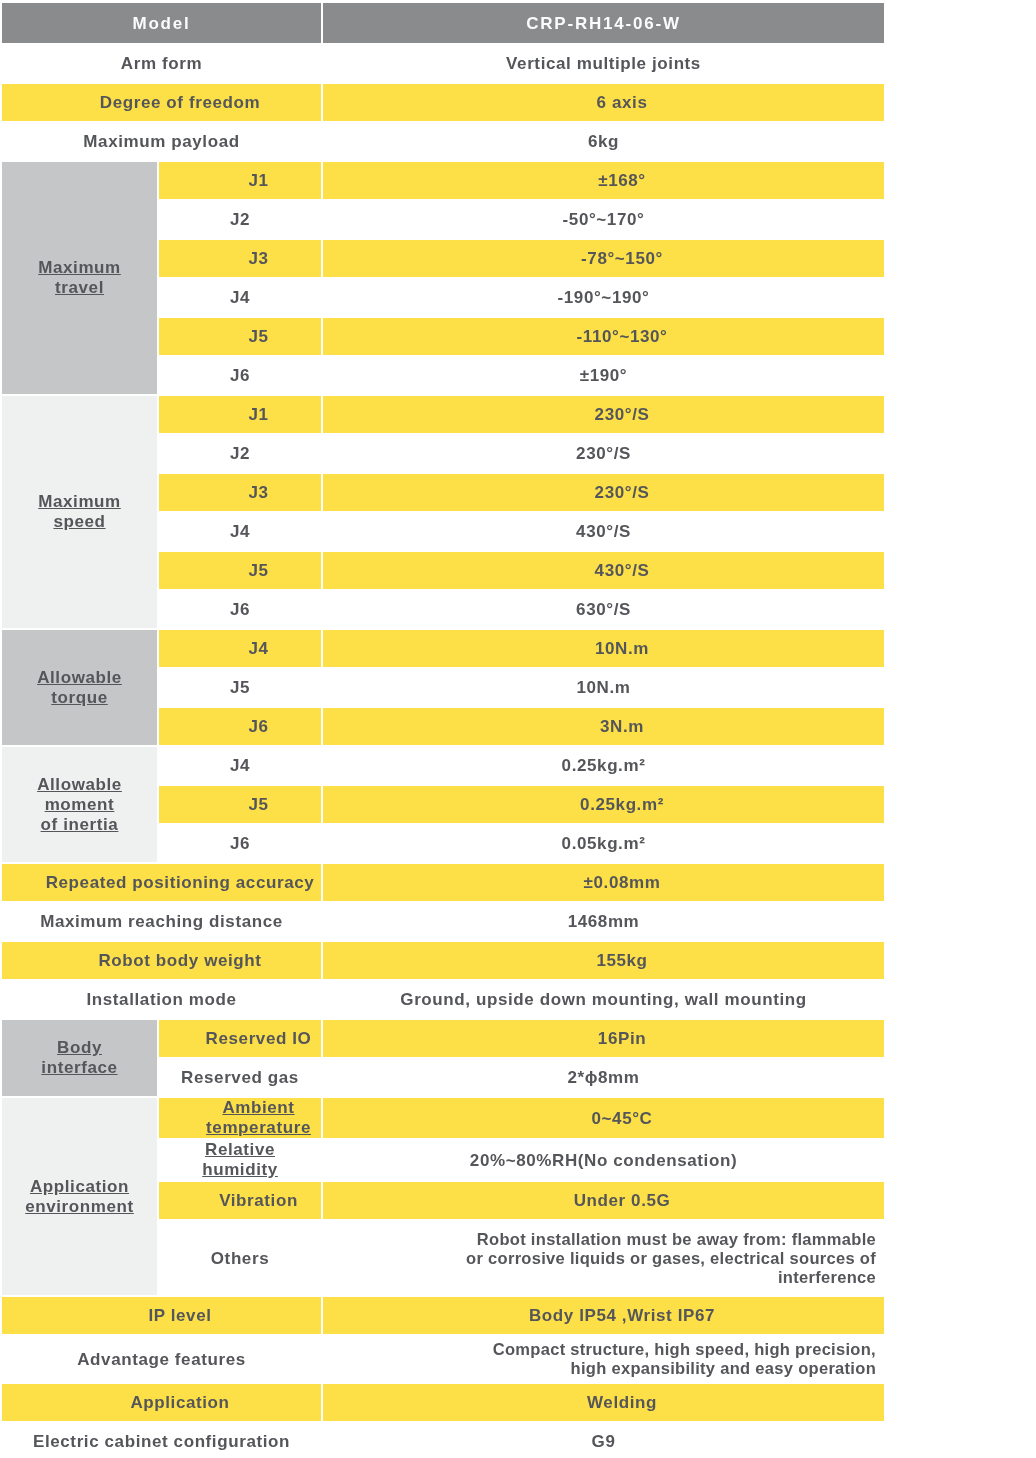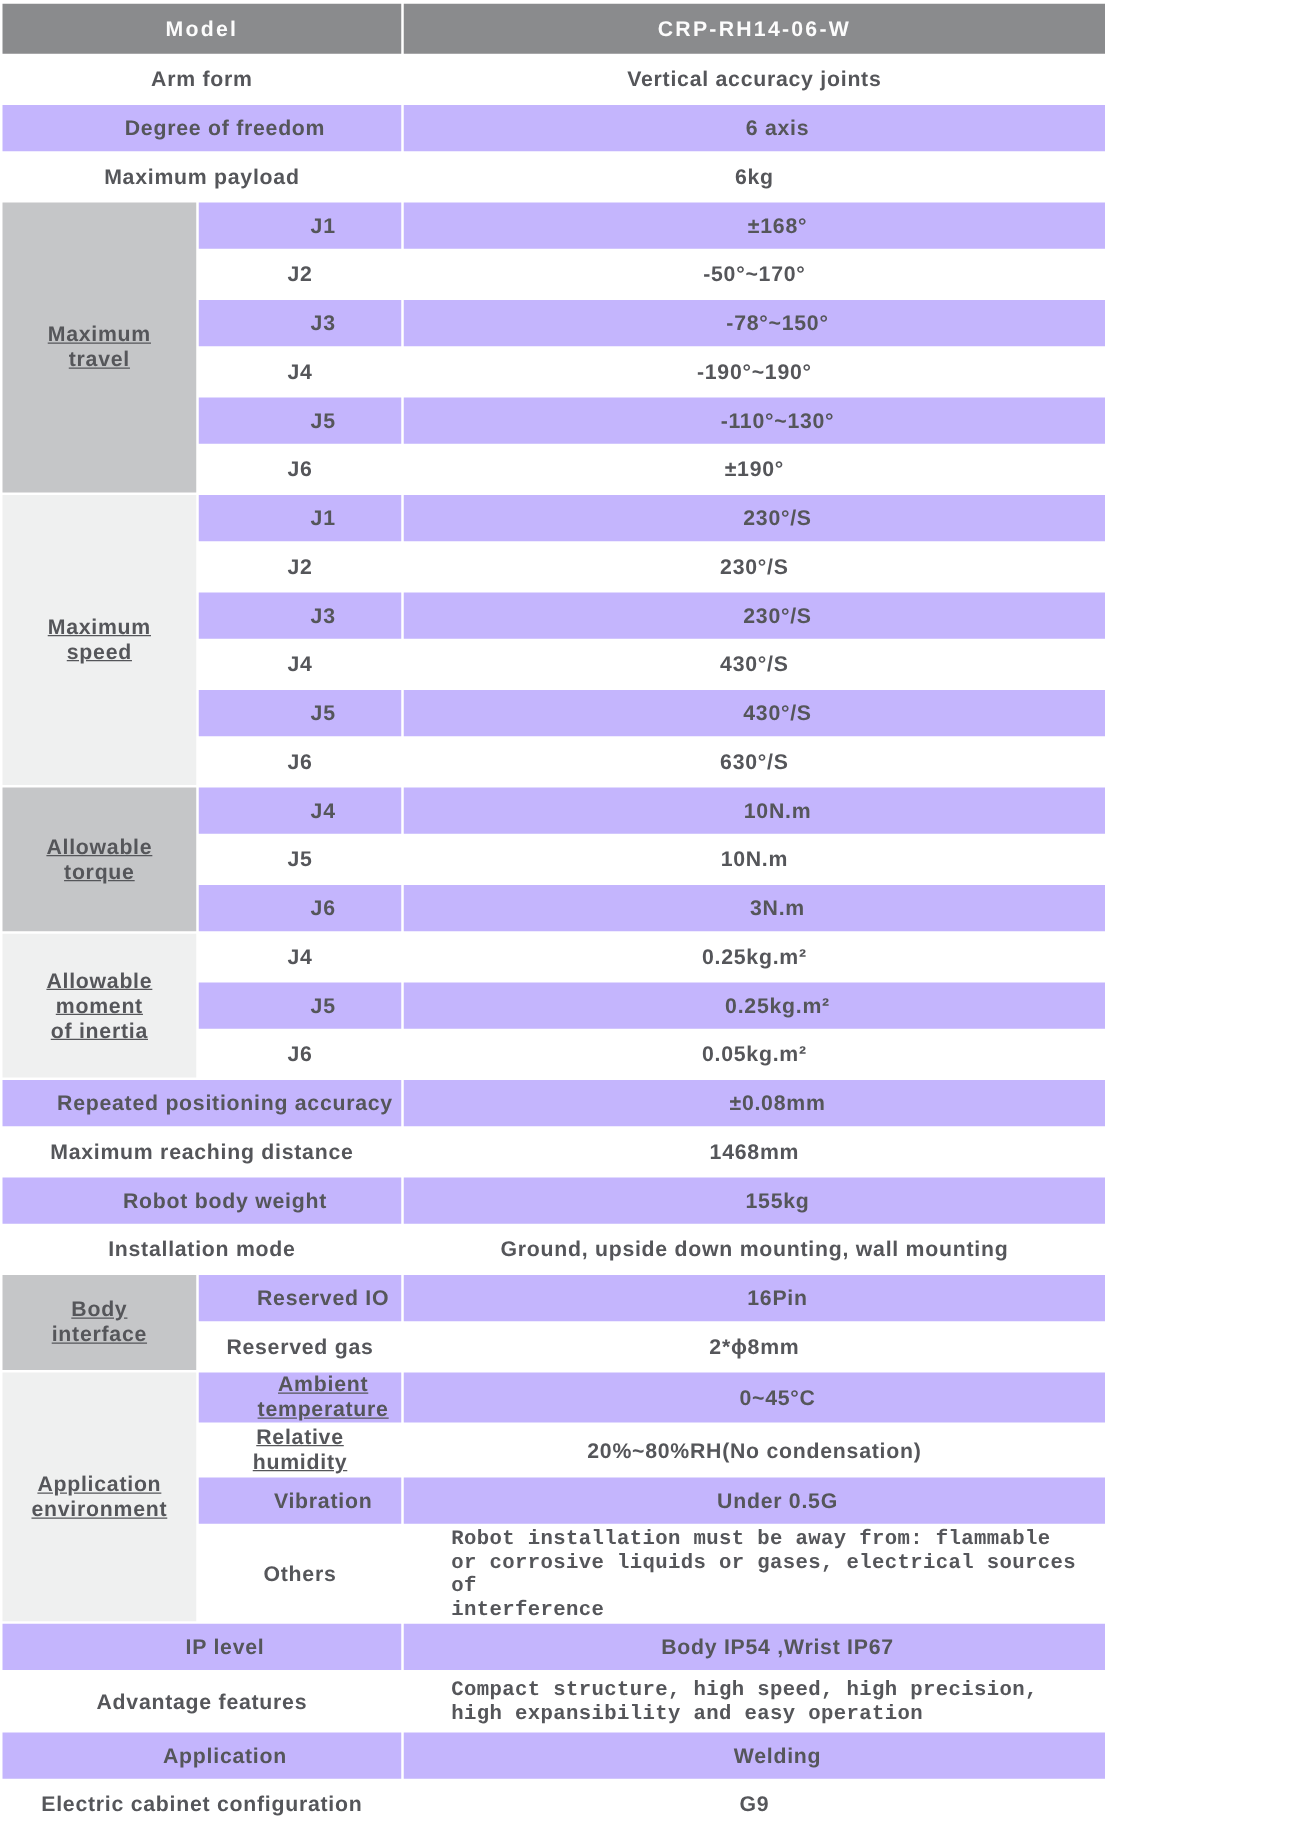--- a/index.html
+++ b/index.html
@@ -24,55 +24,54 @@
     text-align:center;
     vertical-align:middle;
     overflow:hidden;
     padding:0;
   }
   tr.r  td{height:37px;}
   tr.hd-row td{height:40px;margin-left:19px;}
   tr.tall td{height:74px;}
   tr.med td{height:46px;}
   .hd{background:#8a8b8d;color:#fcfcfc;letter-spacing:1.8px;font-size:17px;}
-  .g {background:#c4b5fd;padding-left:37px;}
+  .g {background:#fde047;padding-left:37px;}
   .w {background:#ffffff;text-align:center;}
   .gd{background:#c5c6c8;}
   .gl{background:#eff0f0;}
   .pre{white-space:pre-line;line-height:20px;text-decoration:underline;}
   .left{
-    text-align:left;
+    text-align:right;
     padding-left:38px;
     padding-right:8px;
     font-size:16.5px;
     letter-spacing:0.3px;
     white-space:pre-line;
     line-height:19px;
-    font-family:Liberation Mono, monospace;
   }
 </style>
 </head>
 <body>
 
 <table class="spec">
   <colgroup>
     <col style="width:155px">
     <col style="width:162px">
     <col style="width:561px">
   </colgroup>
 
   <tbody>
       <tr class="hd-row">
     <td colspan="2" class="hd">Model</td>
     <td class="hd">CRP-RH14-06-W</td>
   </tr>
 
   <tr class="r">
     <td colspan="2" class="w">Arm form</td>
-    <td class="w">Vertical accuracy joints</td>
+    <td class="w">Vertical multiple joints</td>
   </tr>
   <tr class="r">
     <td colspan="2" class="g">Degree of freedom</td>
     <td class="g">6 axis</td>
   </tr>
   <tr class="r">
     <td colspan="2" class="w">Maximum payload</td>
     <td class="w">6kg</td>
   </tr>
 

